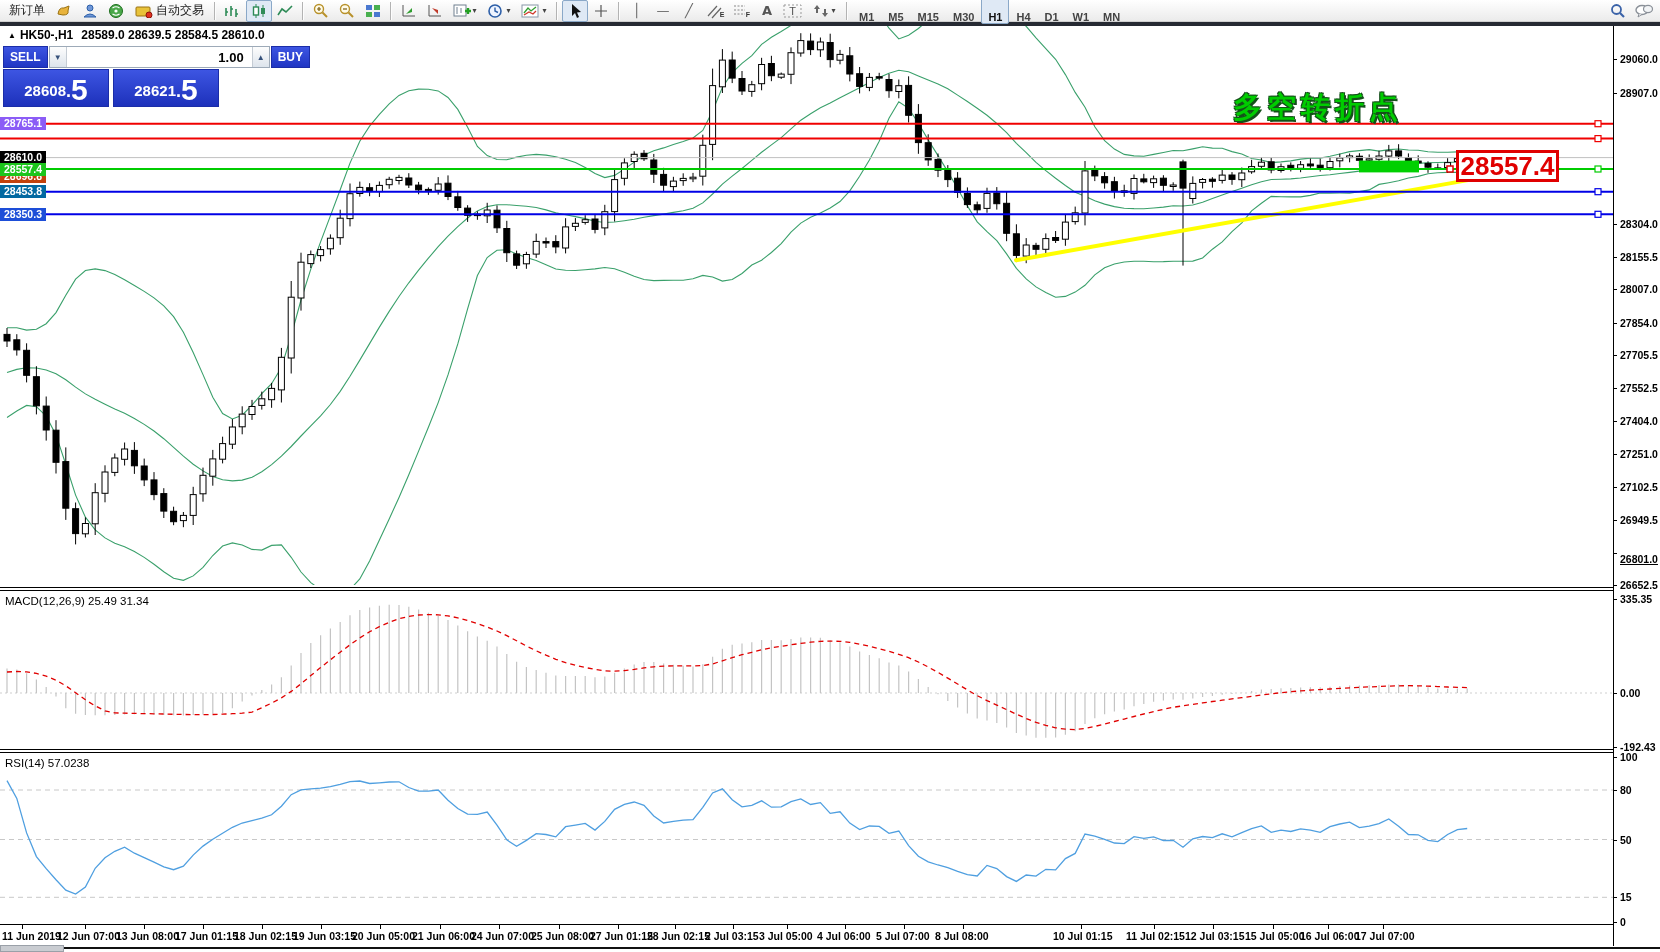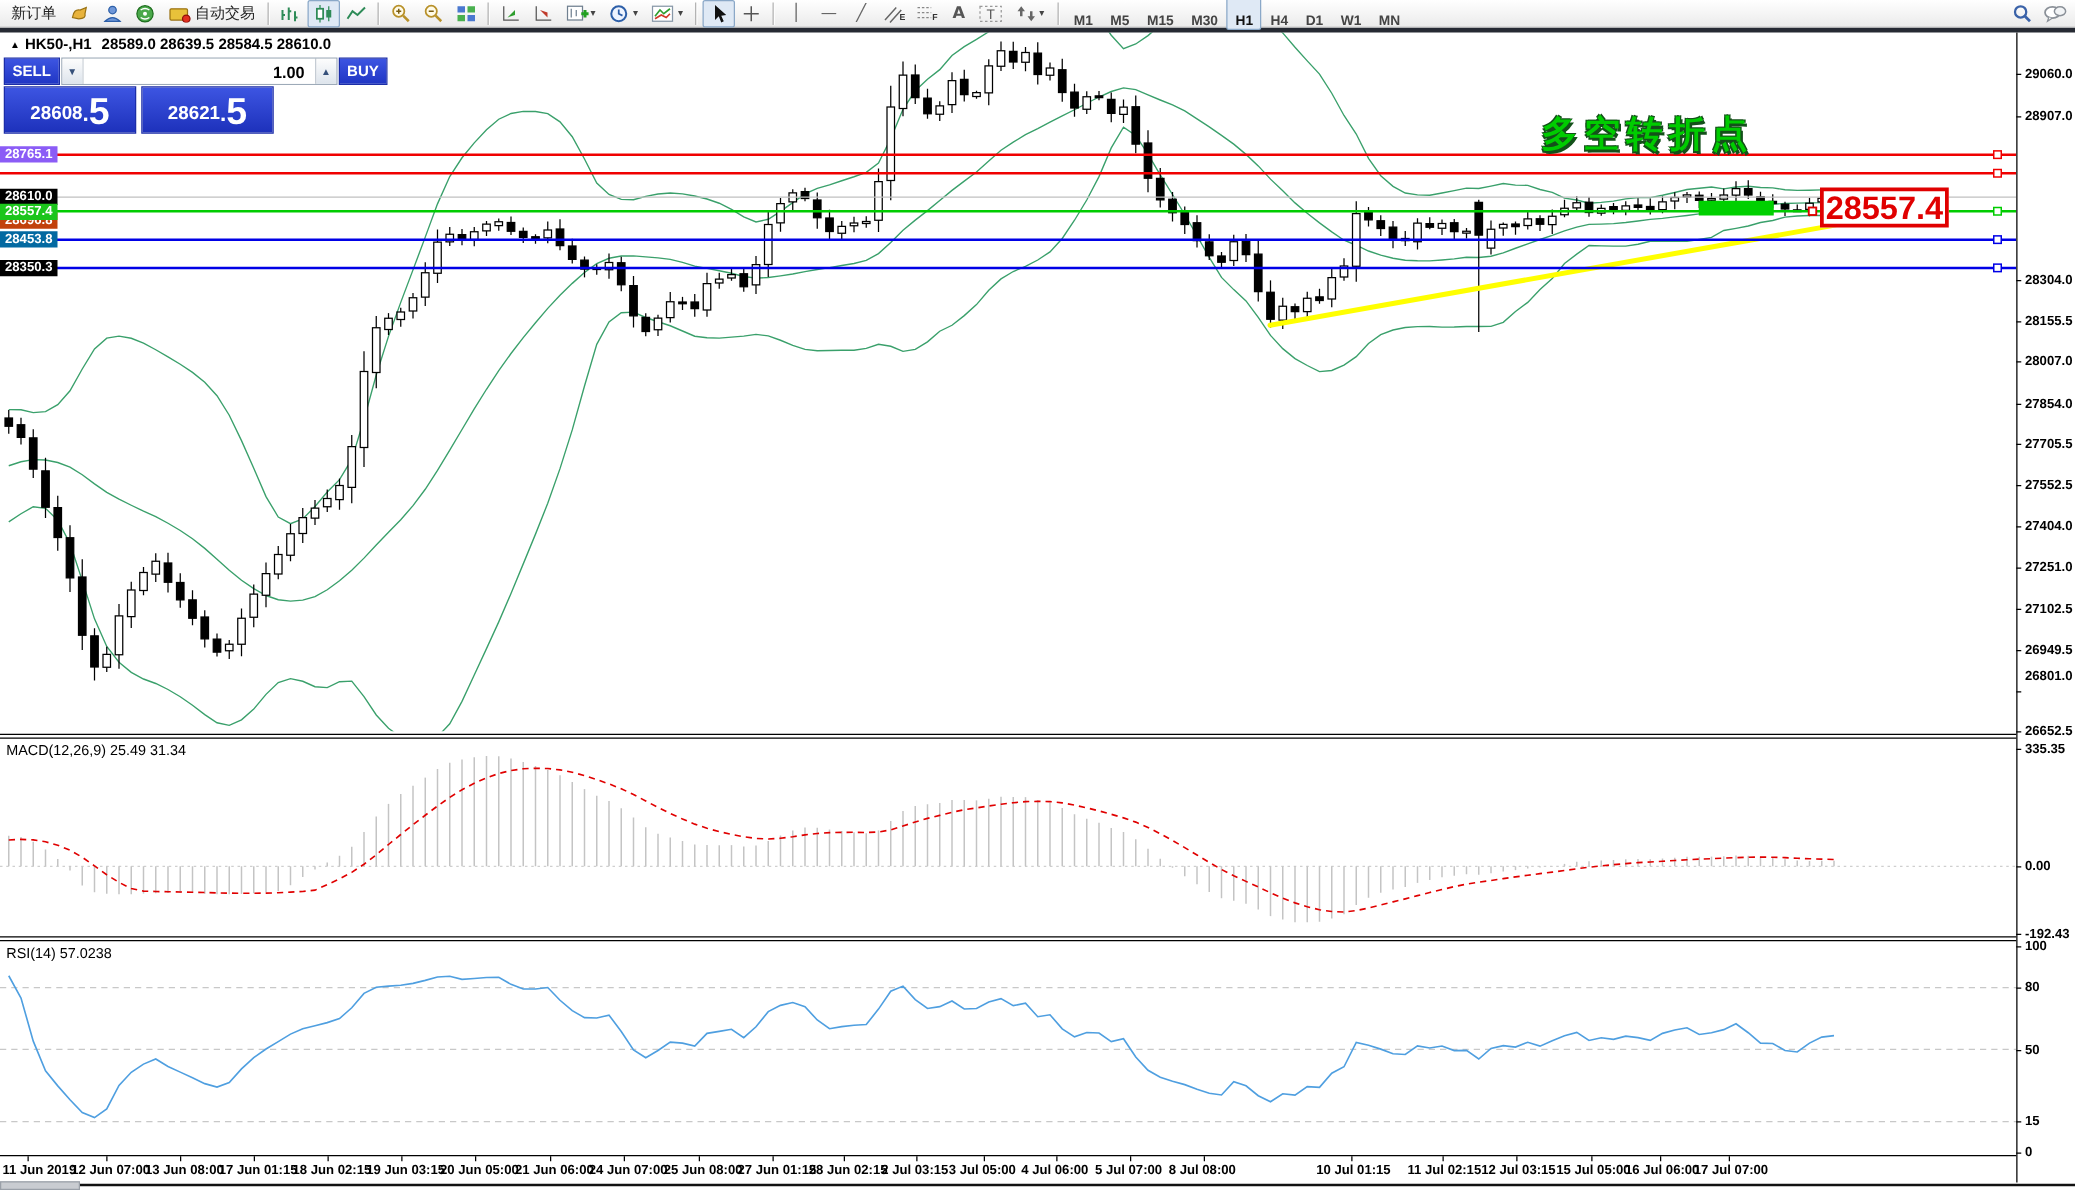--- a/index.html
+++ b/index.html
@@ -799,30 +799,30 @@
     <div class="tick" style="left: 1620px; top: 382.476px;">27552.5</div>
     <div class="tkm" style="left: 1613px; top: 388.476px;"></div>
     <div class="tick" style="left: 1620px; top: 414.902px;">27404.0</div>
     <div class="tkm" style="left: 1613px; top: 420.902px;"></div>
     <div class="tick" style="left: 1620px; top: 448.312px;">27251.0</div>
     <div class="tkm" style="left: 1613px; top: 454.312px;"></div>
     <div class="tick" style="left: 1620px; top: 480.738px;">27102.5</div>
     <div class="tkm" style="left: 1613px; top: 486.738px;"></div>
     <div class="tick" style="left: 1620px; top: 514.147px;">26949.5</div>
     <div class="tkm" style="left: 1613px; top: 520.147px;"></div>
-    <div class="tick" style="left: 1620px; top: 535px;">26801.0</div>
+    <div class="tick" style="left: 1620px; top: 553px; text-decoration: underline;">26801.0</div>
     <div class="tkm" style="left: 1613px; top: 552.574px;"></div>
     <div class="tick" style="left: 1620px; top: 579px;">26652.5</div>
     <div class="tkm" style="left: 1613px; top: 585px;"></div>
     <div class="tag" style="left: 0px; top: 117.193px; background: #8b5cf6;">28765.1</div>
     <div class="tag" style="left: 0px; top: 132.107px; background: #c2410c; margin-top: 38px;">28696.8</div>
     <div class="tag" style="left: 0px; top: 151.06px; background: rgb(0, 0, 0);">28610.0</div>
     <div class="tag" style="left: 0px; top: 162.546px; background: rgb(28, 197, 28);">28557.4</div>
     <div class="tag" style="left: 0px; top: 185.168px; background: #0369a1;">28453.8</div>
-    <div class="tag" style="left: 0px; top: 207.768px; background: #000000;">28350.3</div>
+    <div class="tag" style="left: 0px; top: 207.768px; background: #1d4ed8;">28350.3</div>
     <div class="tick" style="left: 1620px; top: 592.968px;">335.35</div>
     <div class="tkm" style="left: 1613px; top: 598.968px;"></div>
     <div class="tick" style="left: 1620px; top: 687px;">0.00</div>
     <div class="tkm" style="left: 1613px; top: 693px;"></div>
     <div class="tick" style="left: 1620px; top: 740.957px;">-192.43</div>
     <div class="tkm" style="left: 1613px; top: 746.957px;"></div>
     <div class="tick" style="left: 1620px; top: 751px;">100</div>
     <div class="tkm" style="left: 1613px; top: 757px;"></div>
     <div class="tick" style="left: 1620px; top: 784px;">80</div>
     <div class="tkm" style="left: 1613px; top: 790px;"></div>

